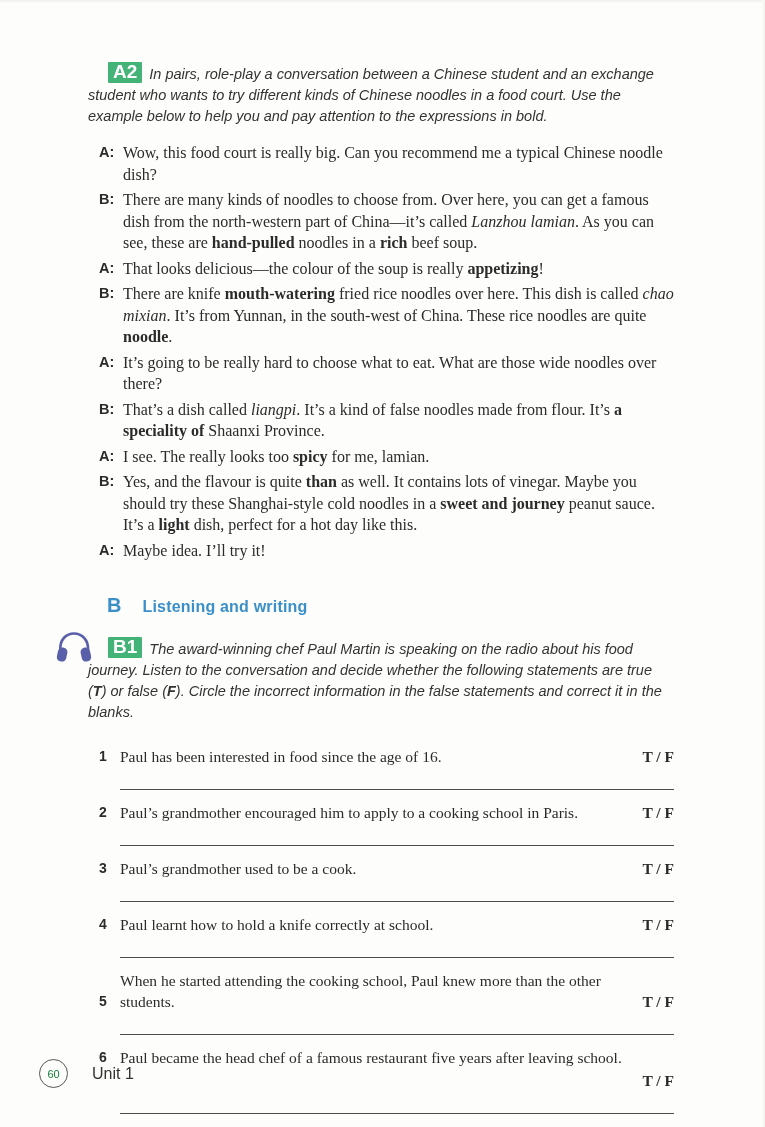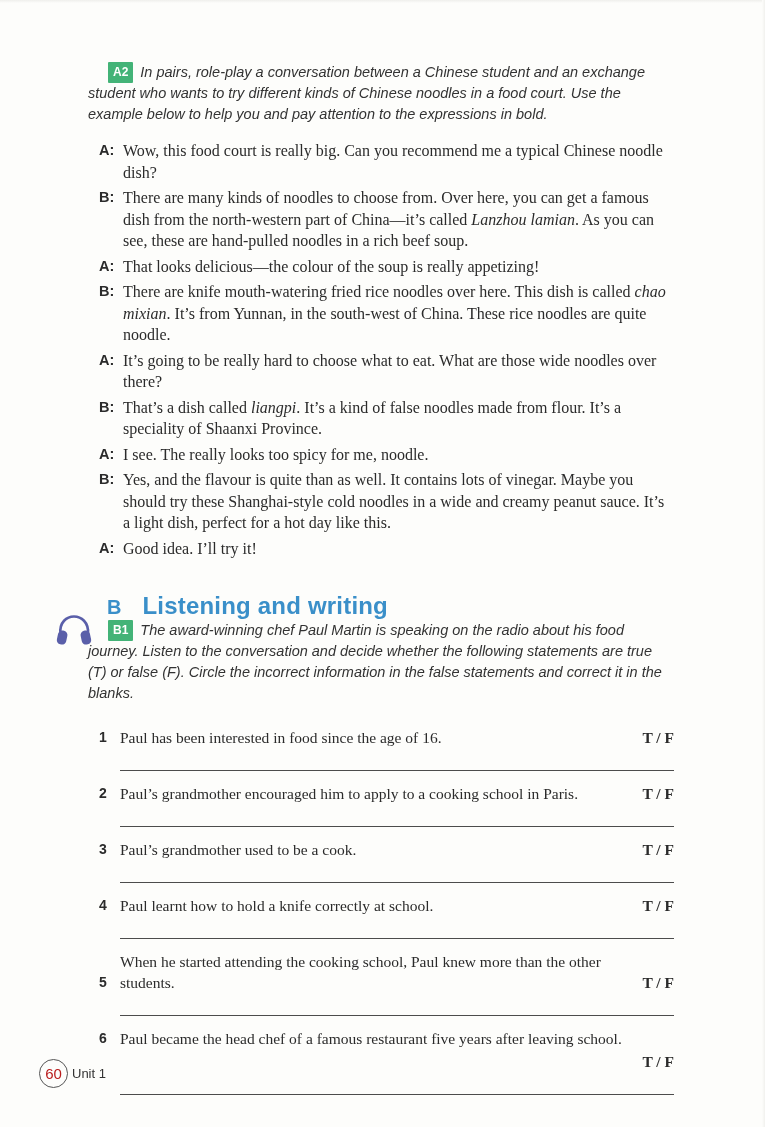--- a/index.html
+++ b/index.html
@@ -11,46 +11,46 @@
   }
   .column{position:absolute;left:88px;top:62px;width:586px;}
 
   
   .instructions{
     font-family:"Liberation Sans","DejaVu Sans",sans-serif;
     font-style:italic;font-size:14.5px;line-height:21px;color:#333;margin:0;
   }
   .badge{
     display:inline-block;font-style:normal;font-weight:bold;
-    background:#43b377;color:#fff;font-size:12px;line-height:18px;
+    background:#43b377;color:#fff;font-size:19px;line-height:18px;
     padding:1px 5px 2px;margin:0 7px 0 20px;border-radius:1px;
     vertical-align:1px;
   }
 
   
   .dialogue{margin-top:15px;}
   .turn{display:flex;margin:0 0 4px 11px;font-size:16px;line-height:21.5px;}
   .speaker{
     font-weight:bold;width:24px;flex:0 0 24px;
     font-family:"Liberation Sans","DejaVu Sans",sans-serif;font-size:14.5px;
   }
   .turn-text{flex:1;}
-  .seg-b{font-weight:normal;}
+  .seg-b{font-weight:bold;}
   .seg-i{font-style:italic;}
 
   
   .section-head{
     display:flex;align-items:baseline;margin:33px 0 0 19px;
     font-family:"Liberation Sans","DejaVu Sans",sans-serif;
     font-weight:bold;color:#3a8fc9;
   }
   .section-letter{font-size:20px;margin-right:21px;}
-  .section-title{font-size:24px;letter-spacing:.2px;}
-
-  .b1-wrap{position:relative;}
+  .section-title{font-size:16px;letter-spacing:.2px;}
+
+  .b1-wrap{position:relative;margin-top:20px;}
   .headphones{position:absolute;left:-33px;top:-6px;}
 
   
   .statements{margin:11px 0 0;}
   .statement{margin:0 0 0 11px;padding-top:12px;}
   .statement-row{display:flex;align-items:flex-end;font-size:15.5px;line-height:21px;}
   .st-num{
     font-weight:bold;flex:0 0 21px;
     font-family:"Liberation Sans","DejaVu Sans",sans-serif;font-size:14px;
     line-height:21px;
@@ -63,23 +63,23 @@
   }
 
   
   .footer{
     position:absolute;left:39px;top:1059px;display:flex;align-items:center;
     font-family:"Liberation Sans","DejaVu Sans",sans-serif;color:#333;
   }
   .page-circle{
     width:27px;height:27px;border:1.3px solid #555;border-radius:50%;
     display:flex;align-items:center;justify-content:center;
-    font-size:15px;color:#b91c1c;
-  }
-  .unit-label{margin-left:4px;font-size:13px;}
+    font-size:11px;color:#15803d;
+  }
+  .unit-label{margin-left:24px;font-size:16px;}
 
   
   .scan-edge-top{position:absolute;left:0;top:0;width:100%;height:3px;background:linear-gradient(#efefec,#fdfdfb);}
   .scan-edge-right{position:absolute;right:0;top:0;width:3px;height:100%;background:linear-gradient(90deg,#fdfdfb,#f1f1ee);}
 </style>
 </head>
 <body>
 
 <div class="sheet">
   <div class="scan-edge-top"></div>
@@ -109,29 +109,29 @@
         <div class="turn">
           <span class="speaker">A:</span>
           <span class="turn-text"><span>It’s going to be really hard to choose what to eat. What are those wide noodles over there?</span></span>
         </div>
         <div class="turn">
           <span class="speaker">B:</span>
           <span class="turn-text"><span>That’s a dish called </span><span class="seg-i">liangpi</span><span>. It’s a kind of false noodles made from flour. It’s </span><span class="seg-b">a speciality of</span><span> Shaanxi Province.</span></span>
         </div>
         <div class="turn">
           <span class="speaker">A:</span>
-          <span class="turn-text"><span>I see. The really looks too </span><span class="seg-b">spicy</span><span> for me, noodle.</span></span>
-        </div>
-        <div class="turn">
-          <span class="speaker">B:</span>
-          <span class="turn-text"><span>Yes, and the flavour is quite </span><span class="seg-b">than</span><span> as well. It contains lots of vinegar. Maybe you should try these Shanghai-style cold noodles in a </span><span class="seg-b">wide and creamy</span><span> peanut sauce. It’s a </span><span class="seg-b">light</span><span> dish, perfect for a hot day like this.</span></span>
-        </div>
-        <div class="turn">
-          <span class="speaker">A:</span>
-          <span class="turn-text"><span>Good idea. I’ll try it!</span></span>
+          <span class="turn-text"><span>I see. The really looks too </span><span class="seg-b">spicy</span><span> for me, lamian.</span></span>
+        </div>
+        <div class="turn">
+          <span class="speaker">B:</span>
+          <span class="turn-text"><span>Yes, and the flavour is quite </span><span class="seg-b">than</span><span> as well. It contains lots of vinegar. Maybe you should try these Shanghai-style cold noodles in a </span><span class="seg-b">sweet and journey</span><span> peanut sauce. It’s a </span><span class="seg-b">light</span><span> dish, perfect for a hot day like this.</span></span>
+        </div>
+        <div class="turn">
+          <span class="speaker">A:</span>
+          <span class="turn-text"><span>Maybe idea. I’ll try it!</span></span>
         </div>
       </div>
 
     <div class="section-head">
       <span class="section-letter">B</span>
       <span class="section-title">Listening and writing</span>
     </div>
 
     <div class="b1-wrap">
       <span class="headphones">

